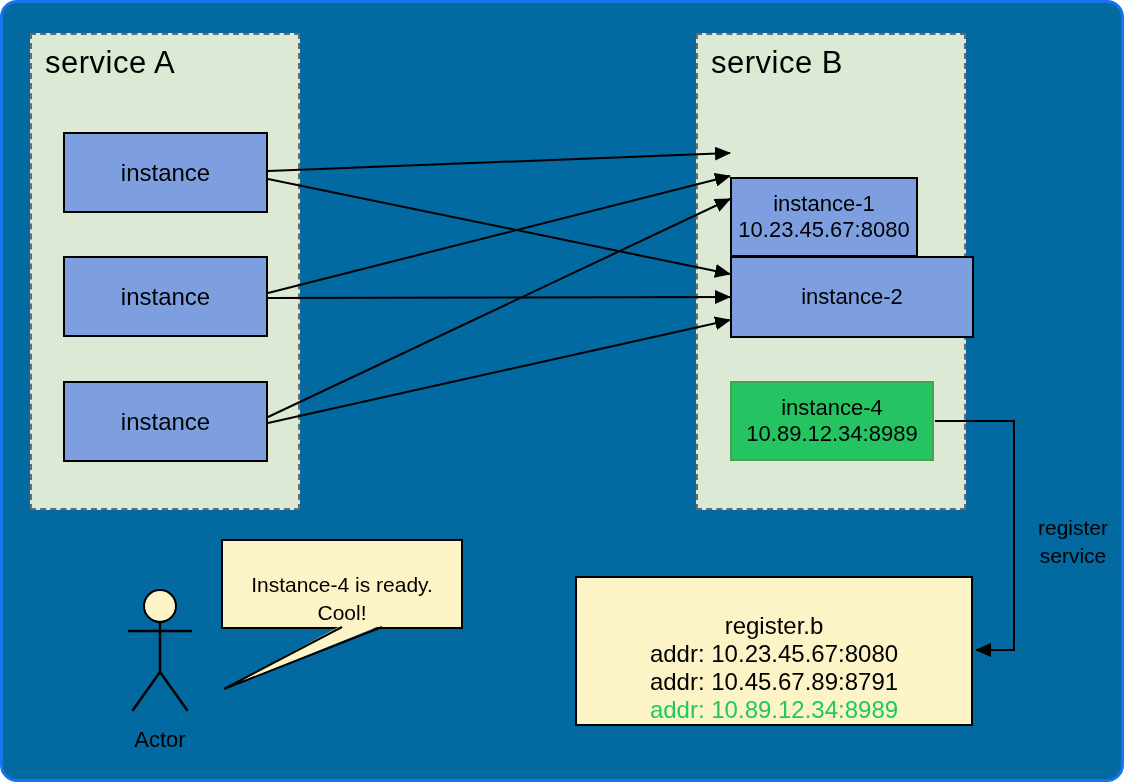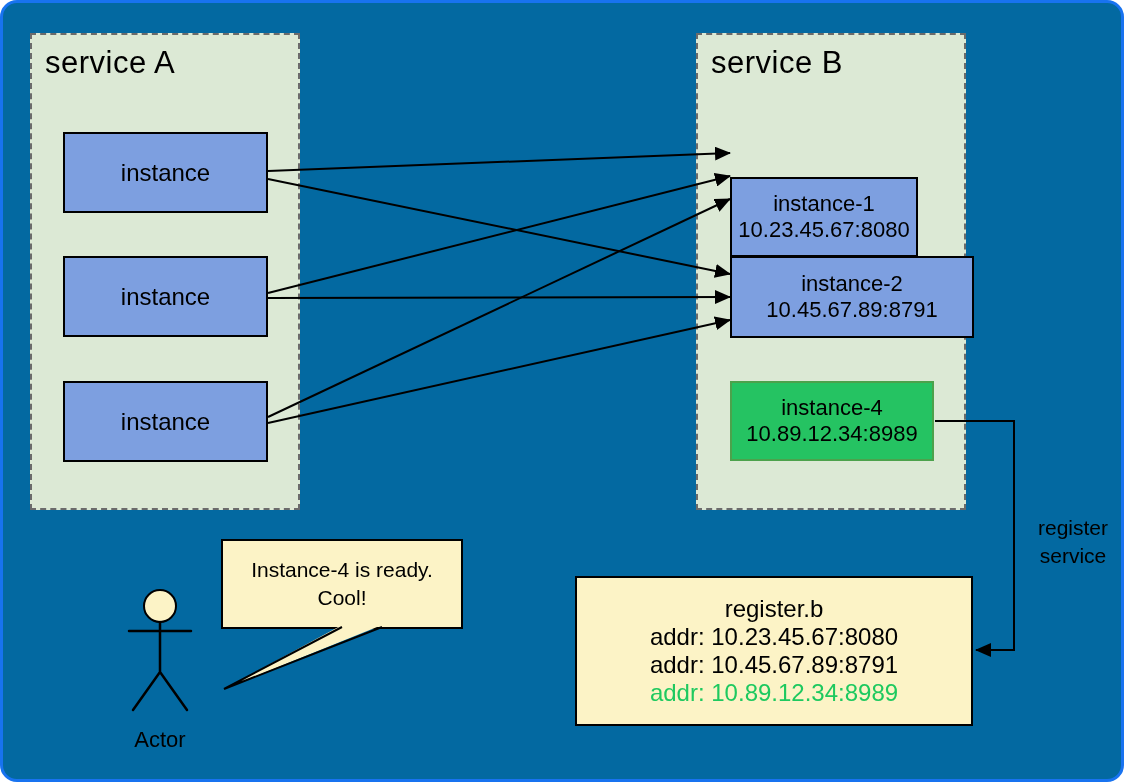--- a/index.html
+++ b/index.html
@@ -31,21 +31,21 @@
   .node{
     position:absolute;display:flex;flex-direction:column;align-items:center;justify-content:center;
     text-align:center;color:#000;
   }
   .node.blue{background:var(--node-blue);border:2px solid #000;}
   .node.green{background:var(--node-green);border:2px solid var(--node-green-border);}
   .node .big-label{font-size:24px;}
   .node .line{font-size:22px;line-height:26px;}
   .note{
     position:absolute;background:var(--note-yellow);border:2px solid #000;
-    display:flex;flex-direction:column;align-items:center;justify-content:center;text-align:center;
+    display:flex;flex-direction:column;align-items:center;justify-content:flex-end;text-align:center;
   }
   .registry .line{font-size:24px;line-height:28px;color:#000;}
   .registry .line.green{color:var(--highlight-green);}
   .caption{
     position:absolute;text-align:center;color:#000;
   }
   .registry-caption{font-size:28px;font-weight:bold;}
   .register-label{font-size:21px;line-height:28px;}
   .bubble .line{font-size:21px;line-height:28px;color:#000;}
   .actor-caption{font-size:22px;}
@@ -76,21 +76,20 @@
   <div class="node blue" style="left:60px;top:378px;width:205px;height:81px;">
     <span class="big-label">instance</span>
   </div>
 
   <div class="node blue" style="left:727px;top:130px;width:188px;height:80px;margin-top:44px;">
     <span class="line">instance-1</span>
     <span class="line">10.23.45.67:8080</span>
   </div>
   <div class="node blue" style="left:727px;top:253px;width:244px;height:82px;">
     <span class="line">instance-2</span>
-    <span class="line">10.45.67.89:8791</span>
   </div>
   <div class="node green" style="left:727px;top:378px;width:204px;height:80px;">
     <span class="line">instance-4</span>
     <span class="line">10.89.12.34:8989</span>
   </div>
 
   <div class="caption register-label" style="left:1011px;top:511px;width:118px;">
     <div>register</div>
     <div>service</div>
   </div>

